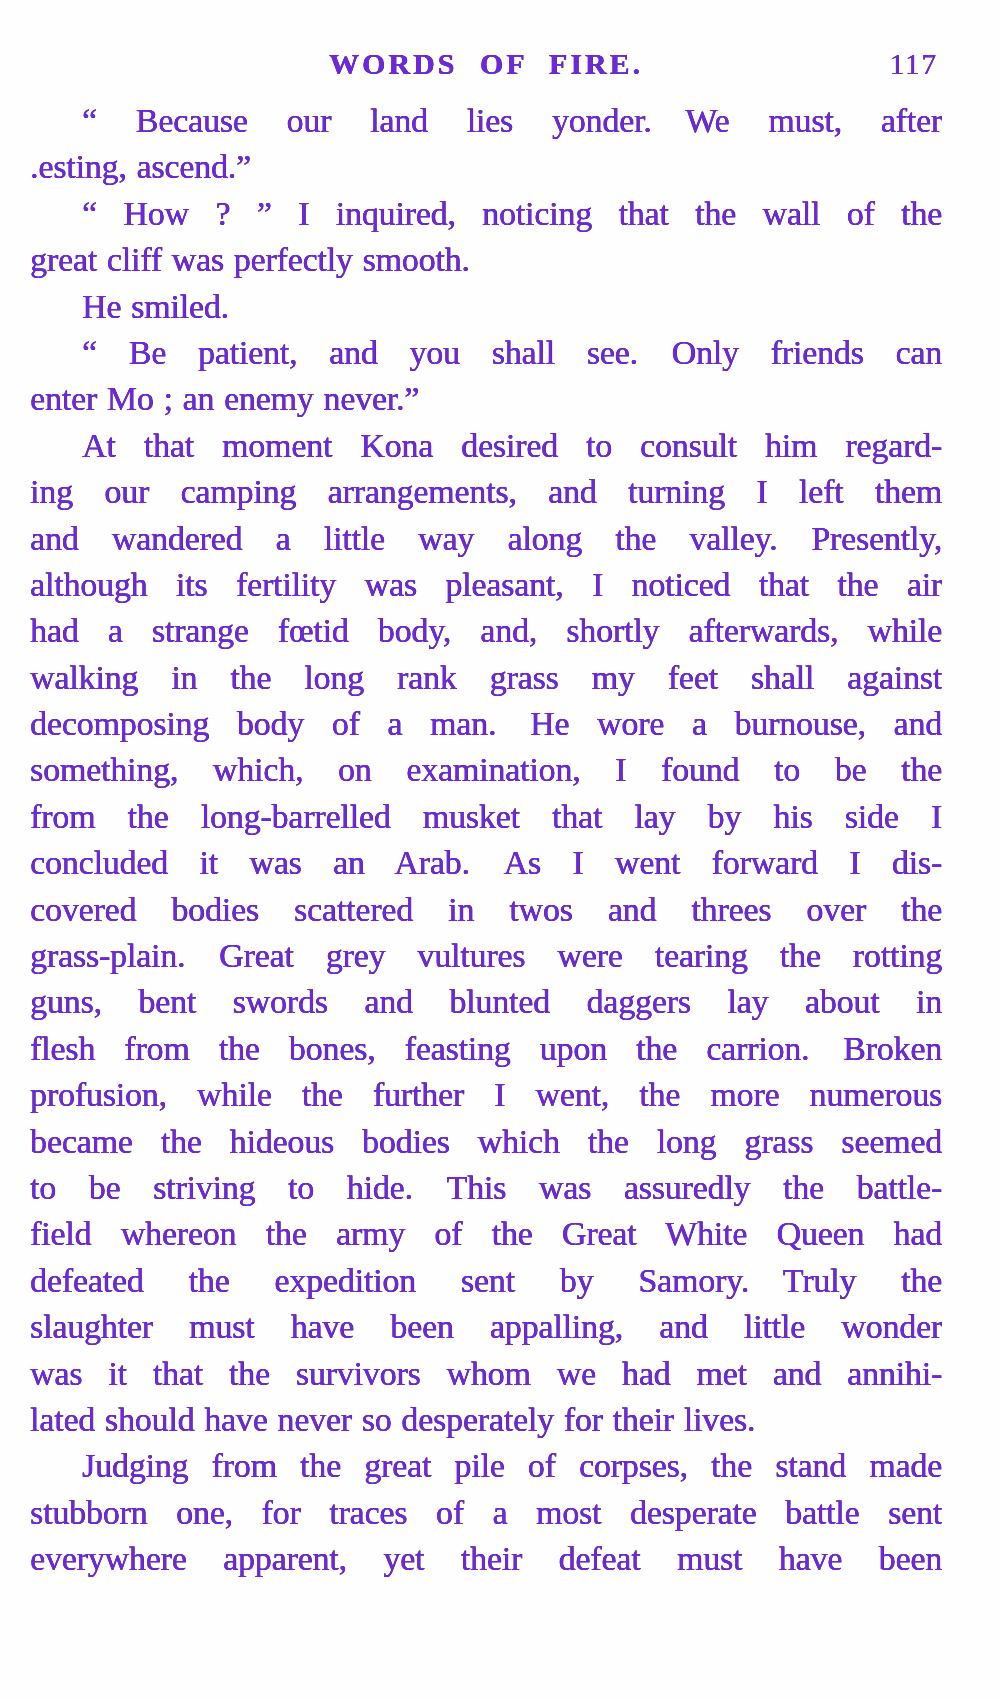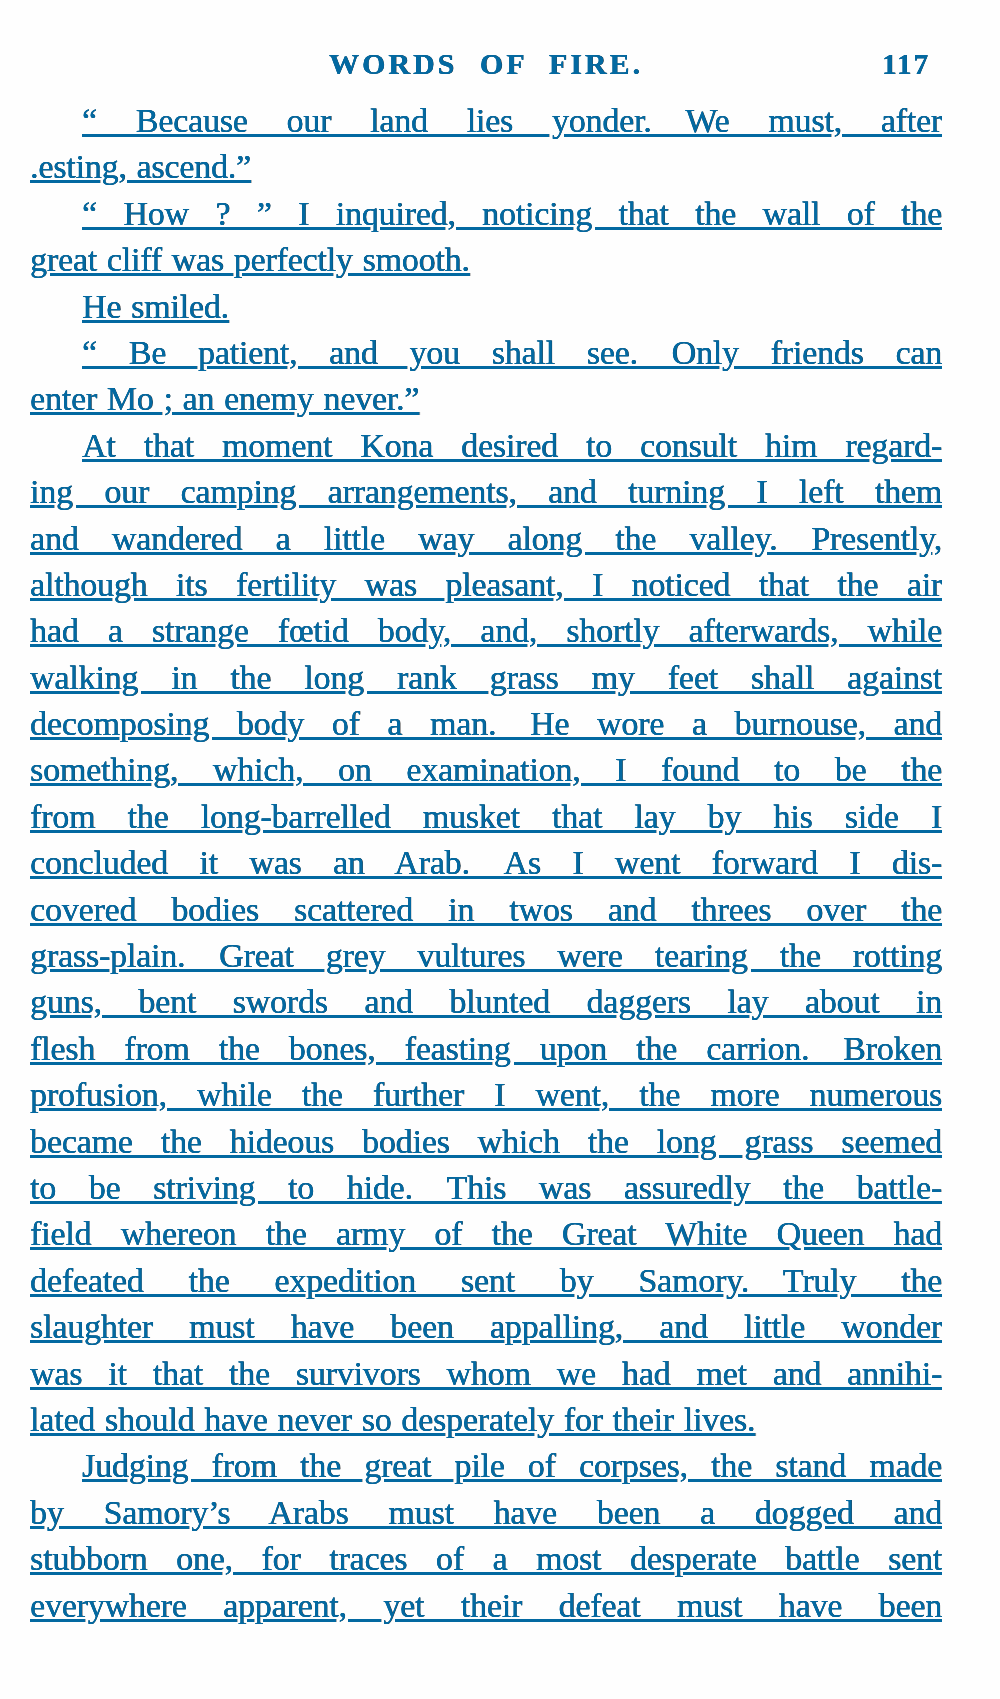--- a/index.html
+++ b/index.html
@@ -5,21 +5,21 @@
   html, body {
     margin: 0;
     padding: 0;
     background: #e8e8e8;
   }
   .page {
     position: relative;
     width: 1000px;
     height: 1699px;
     background: #fefefe;
-    color: #0369a1;
+    color: #6d28d9;
     font-family: "Liberation Serif", "DejaVu Serif", serif;
     overflow: hidden;
     text-shadow: 0 0 0.55px currentColor, 0.35px 0 0 rgba(0,0,0,0.85);
   }
   .running-head {
     position: absolute;
     left: 30px;
     top: 44px;
     width: 912px;
     height: 40px;
@@ -27,38 +27,38 @@
   .running-title {
     text-align: center;
     font-size: 30px;
     font-weight: bold;
     letter-spacing: 3px;
     word-spacing: 12px;
     line-height: 40px;
   }
   .page-number {
     position: absolute;
-    right: 12px;
+    right: 4px;
     top: 0;
     font-size: 29px;
-    font-weight: bold;
+    font-weight: normal;
     letter-spacing: 2px;
     line-height: 40px;
   }
   .page-body {
     position: absolute;
     left: 30px;
     top: 98px;
     width: 912px;
     font-size: 34px;
     line-height: 46.4px;
     letter-spacing: -0.2px;
     word-spacing: 1.5px;
   }
-  .paragraph { margin: 0; text-decoration: underline; }
+  .paragraph { margin: 0; }
   .line {
     height: 46.4px;
     overflow: hidden;
   }
   .line.justify {
     text-align: justify;
     text-align-last: justify;
   }
   .line.indent {
     text-indent: 52px;
@@ -107,18 +107,17 @@
         <div class="line justify">became the hideous bodies which the long grass seemed</div>
         <div class="line justify">to be striving to hide. This was assuredly the battle-</div>
         <div class="line justify">field whereon the army of the Great White Queen had</div>
         <div class="line justify">defeated the expedition sent by Samory. Truly the</div>
         <div class="line justify">slaughter must have been appalling, and little wonder</div>
         <div class="line justify">was it that the survivors whom we had met and annihi-</div>
         <div class="line">lated should have never so desperately for their lives.</div>
       </div>
       <div class="paragraph">
         <div class="line justify indent">Judging from the great pile of corpses, the stand made</div>
-        <div class="line justify">by Samory’s Arabs must have been a dogged and</div>
         <div class="line justify">stubborn one, for traces of a most desperate battle sent</div>
         <div class="line justify">everywhere apparent, yet their defeat must have been</div>
       </div>
     </div>
 </div>
 
 </body></html>

